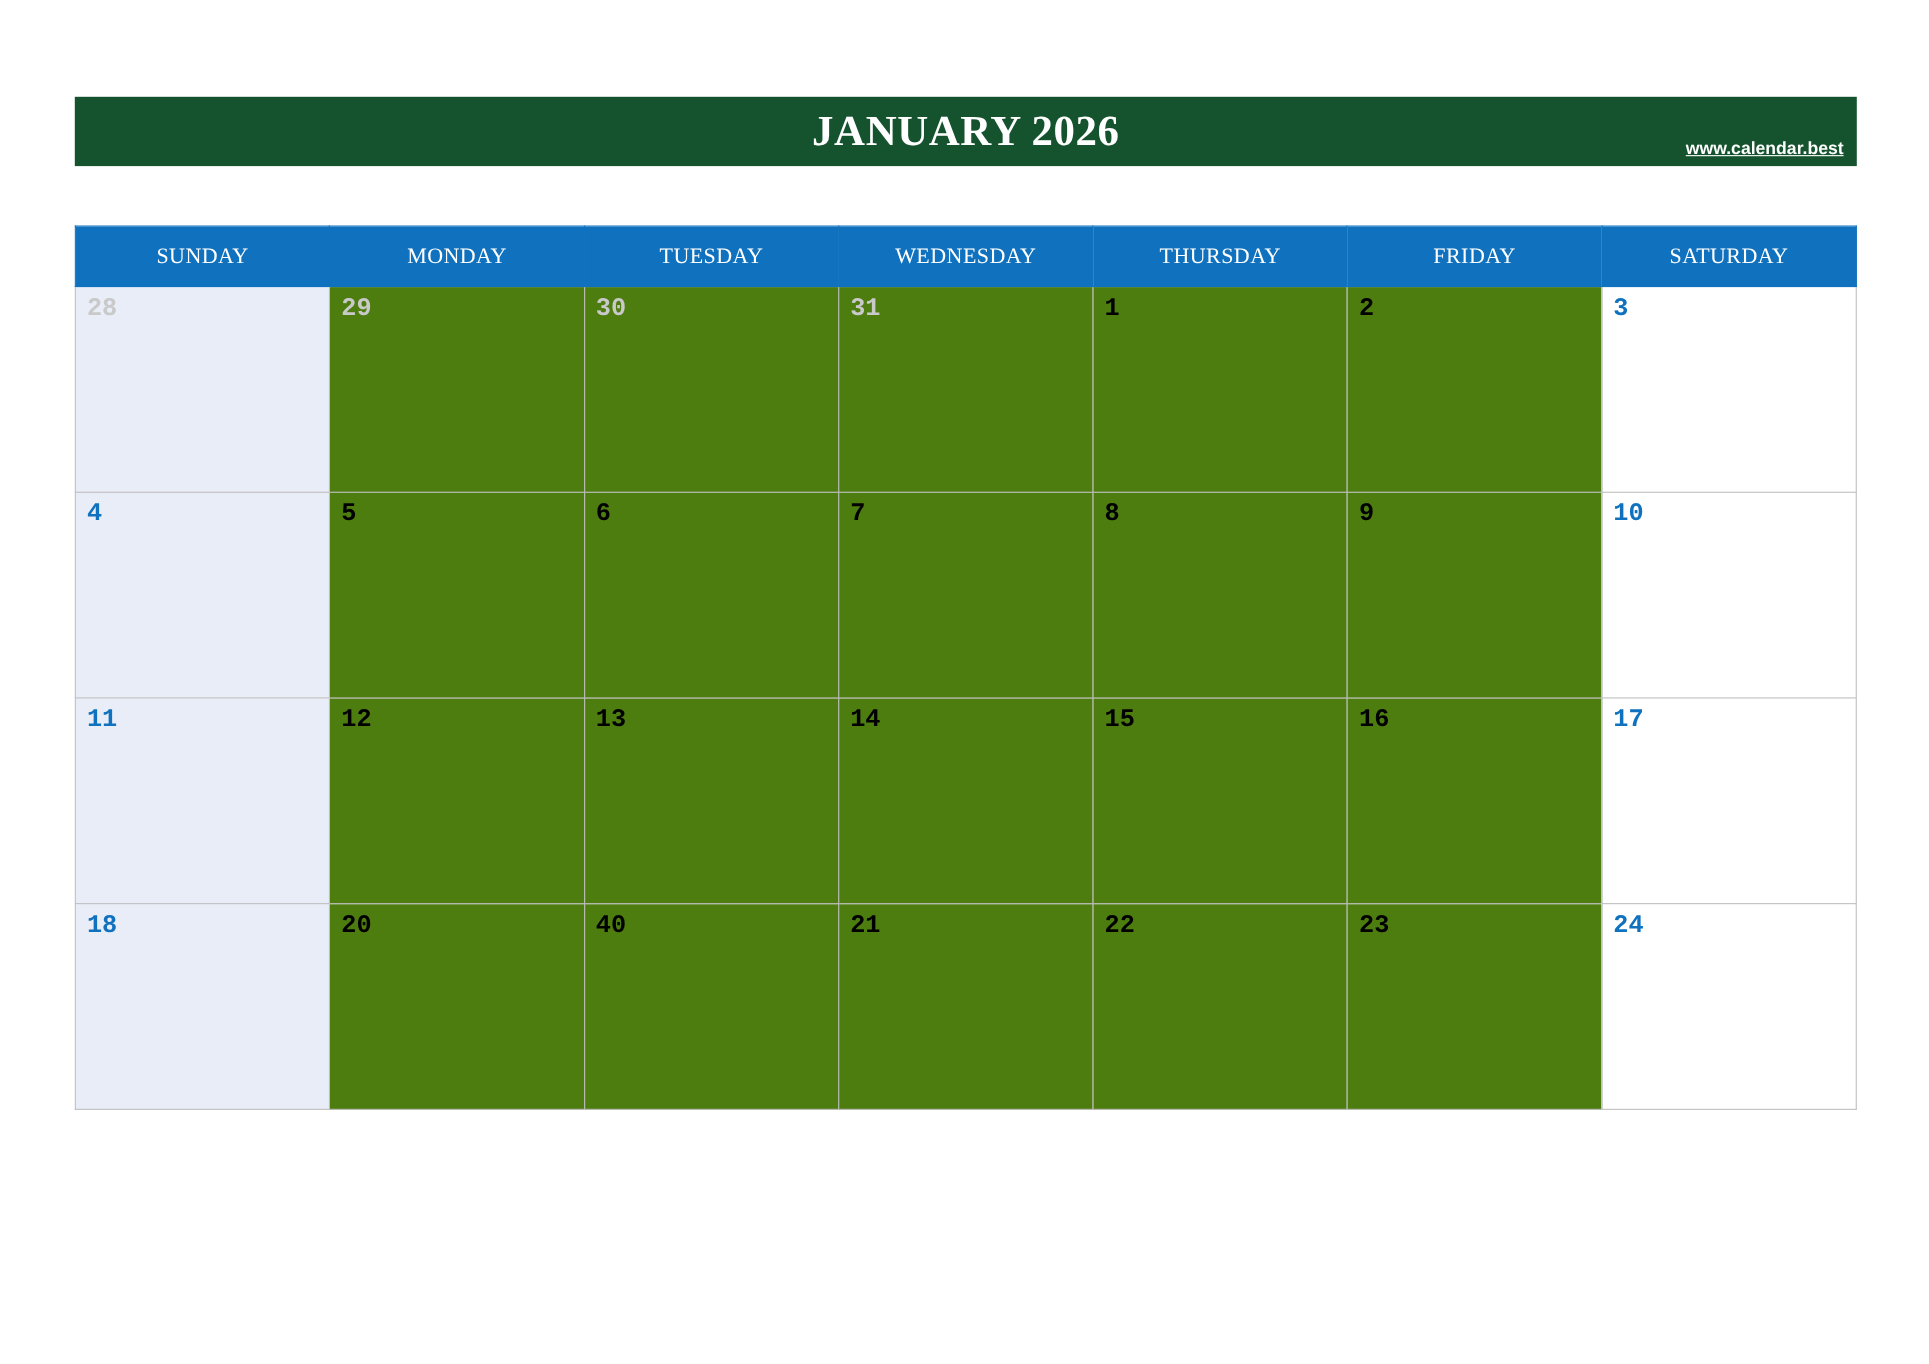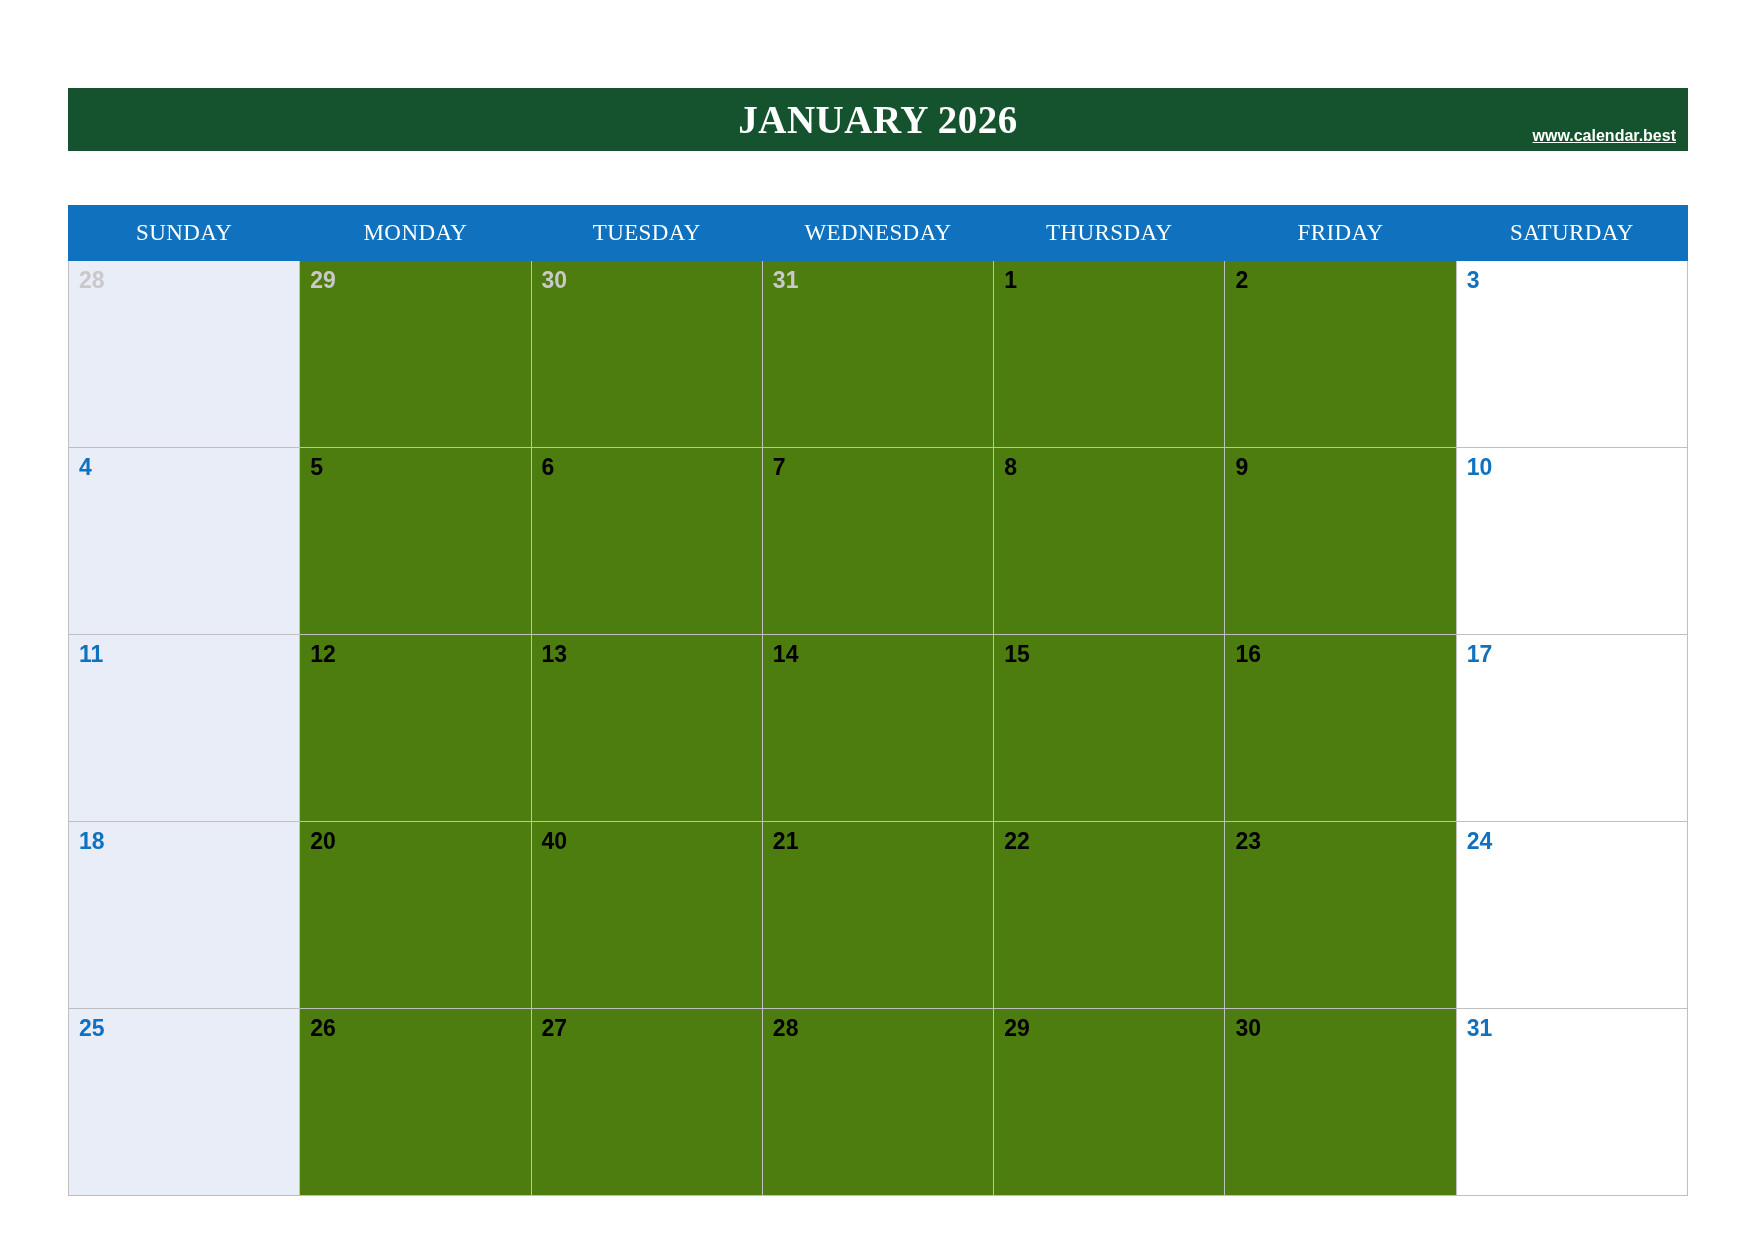--- a/index.html
+++ b/index.html
@@ -55,21 +55,21 @@
     position: absolute;
     left: 68px;
     top: 205px;
     width: 1620px;
     border-collapse: collapse;
     table-layout: fixed;
   }
   .calendar th {
     background: #1072BF;
     color: #ffffff;
-    font-size: 23px;
+    font-size: 20px;
     font-weight: normal;
     font-family: "Liberation Serif", serif;
     height: 52px;
     text-align: center;
     border: 1px solid #1072BF;
     letter-spacing: 0.4px;
   }
   .calendar td {
     border: 1px solid #bfbfbf;
     vertical-align: top;
@@ -80,21 +80,21 @@
   .calendar td.weekend-col {
     background: #e8edf7;
   }
   .calendar td.sat-col {
     background: #ffffff;
   }
   .daynum {
     font-size: 23px;
     font-weight: bold;
     color: #000000;
-    font-family: Liberation Sans, sans-serif;
+    font-family: Liberation Mono, monospace;
     line-height: 1;
   }
   .daynum.muted {
     color: #c9c9c9;
   }
   .daynum.accent {
     color: #1072BF;
   }
 </style>
 </head>
@@ -149,25 +149,16 @@
         </tr>
         <tr>
           <td class="weekend-col"><span class="daynum accent">18</span></td>
           <td><span class="daynum">20</span></td>
           <td><span class="daynum">40</span></td>
           <td><span class="daynum">21</span></td>
           <td><span class="daynum">22</span></td>
           <td><span class="daynum">23</span></td>
           <td class="sat-col"><span class="daynum accent">24</span></td>
         </tr>
-        <tr>
-          <td class="weekend-col"><span class="daynum accent">25</span></td>
-          <td><span class="daynum">26</span></td>
-          <td><span class="daynum">27</span></td>
-          <td><span class="daynum">28</span></td>
-          <td><span class="daynum">29</span></td>
-          <td><span class="daynum">30</span></td>
-          <td class="sat-col"><span class="daynum accent">31</span></td>
-        </tr>
       </tbody>
   </table>
 
 </div>
 
 </body></html>

